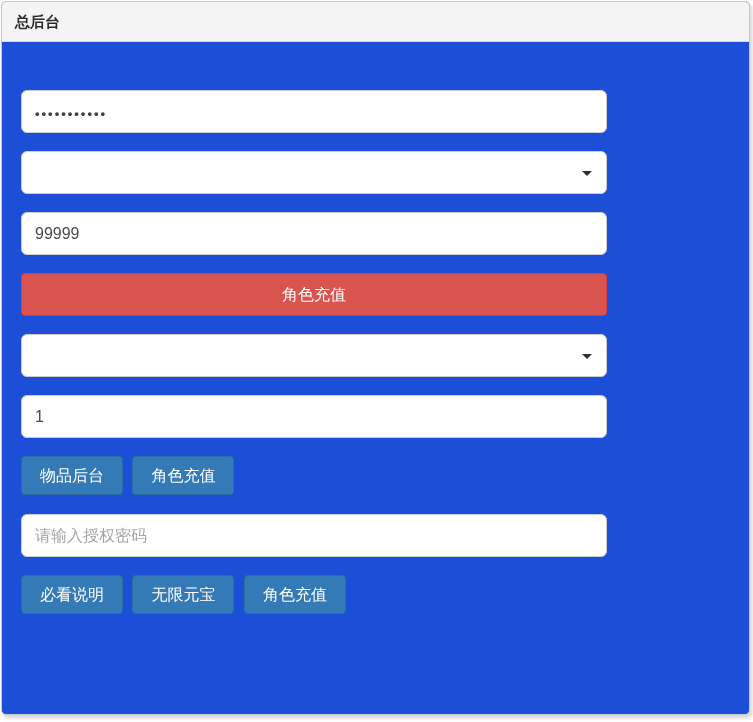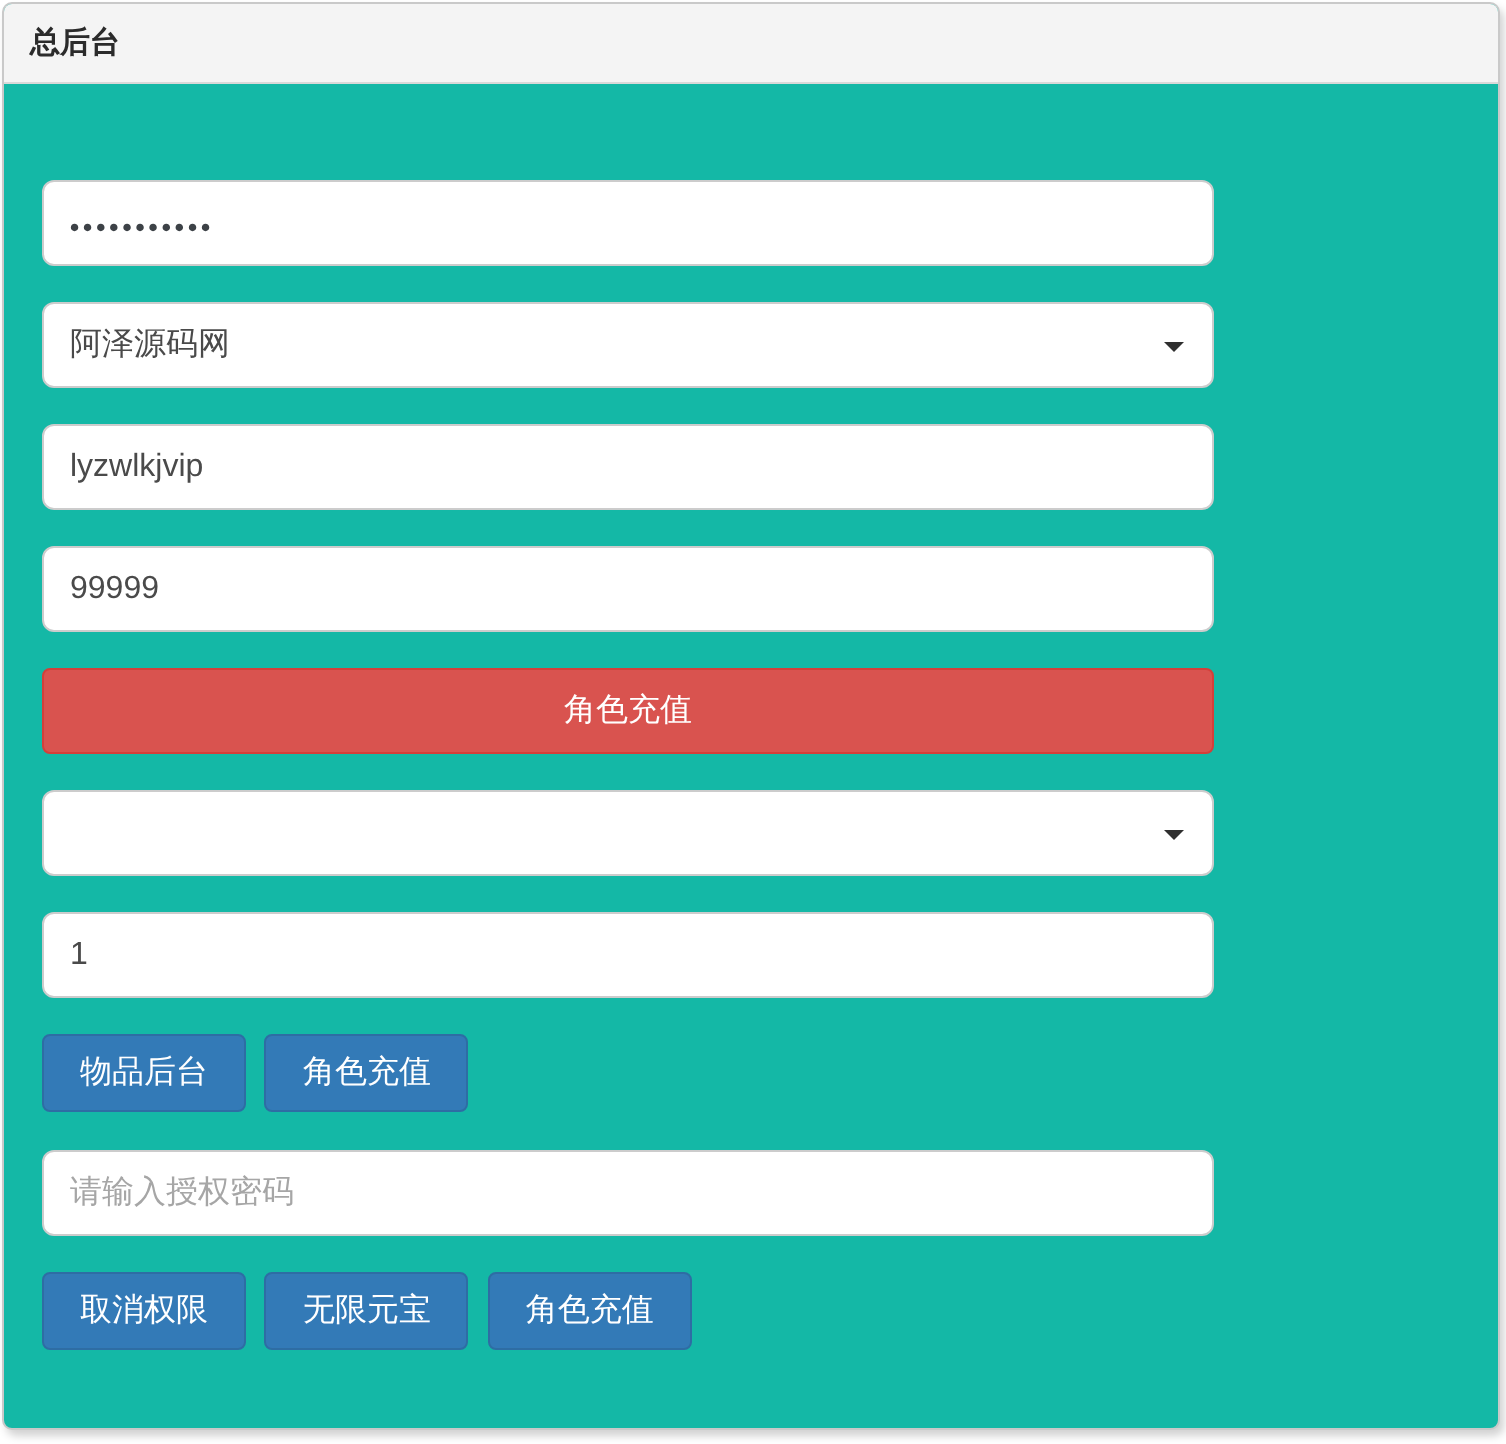--- a/index.html
+++ b/index.html
@@ -10,21 +10,21 @@
     background: #fff;
     font-family: "Liberation Sans", sans-serif;
     overflow: hidden;
   }
   .panel {
     position: absolute;
     top: 1px;
     left: 1px;
     width: 749px;
     height: 714px;
-    background: #14b8a6;
+    background: #1d4ed8;
     border: 1px solid #c9c9c9;
     border-radius: 5px;
     box-shadow: 2px 3px 4px rgba(0,0,0,0.18);
     box-sizing: border-box;
   }
   .panel-heading {
     background: #f4f4f4;
     border-bottom: 1px solid #d9d9d9;
     border-radius: 4px 4px 0 0;
     padding: 11px 13px 10px 13px;
@@ -119,43 +119,41 @@
 
 <div class="panel">
   <div class="panel-heading">
     <span>总后台</span>
   </div>
   <div class="panel-body">
 
     <input type="text" class="form-control password-masked" value="•••••••••••" style="">
 
     <div class="form-control select-box">
-      <span class="select-value">阿泽源码网</span>
       <span class="caret"></span>
     </div>
 
-    <input type="text" class="form-control" value="lyzwlkjvip" style="">
 
     <input type="text" class="form-control" value="99999" style="">
 
     <button class="btn btn-danger">角色充值</button>
 
     <div class="form-control select-box">
       <span class="caret"></span>
     </div>
 
     <input type="text" class="form-control" value="1" style="">
 
     <div class="btn-row">
       <button class="btn btn-primary">物品后台</button>
       <button class="btn btn-primary">角色充值</button>
     </div>
 
     <input type="text" class="form-control" placeholder="请输入授权密码" style="">
 
     <div class="btn-row">
-      <button class="btn btn-primary">取消权限</button>
+      <button class="btn btn-primary">必看说明</button>
       <button class="btn btn-primary">无限元宝</button>
       <button class="btn btn-primary">角色充值</button>
     </div>
 
   </div>
 </div>
 
 </body></html>

